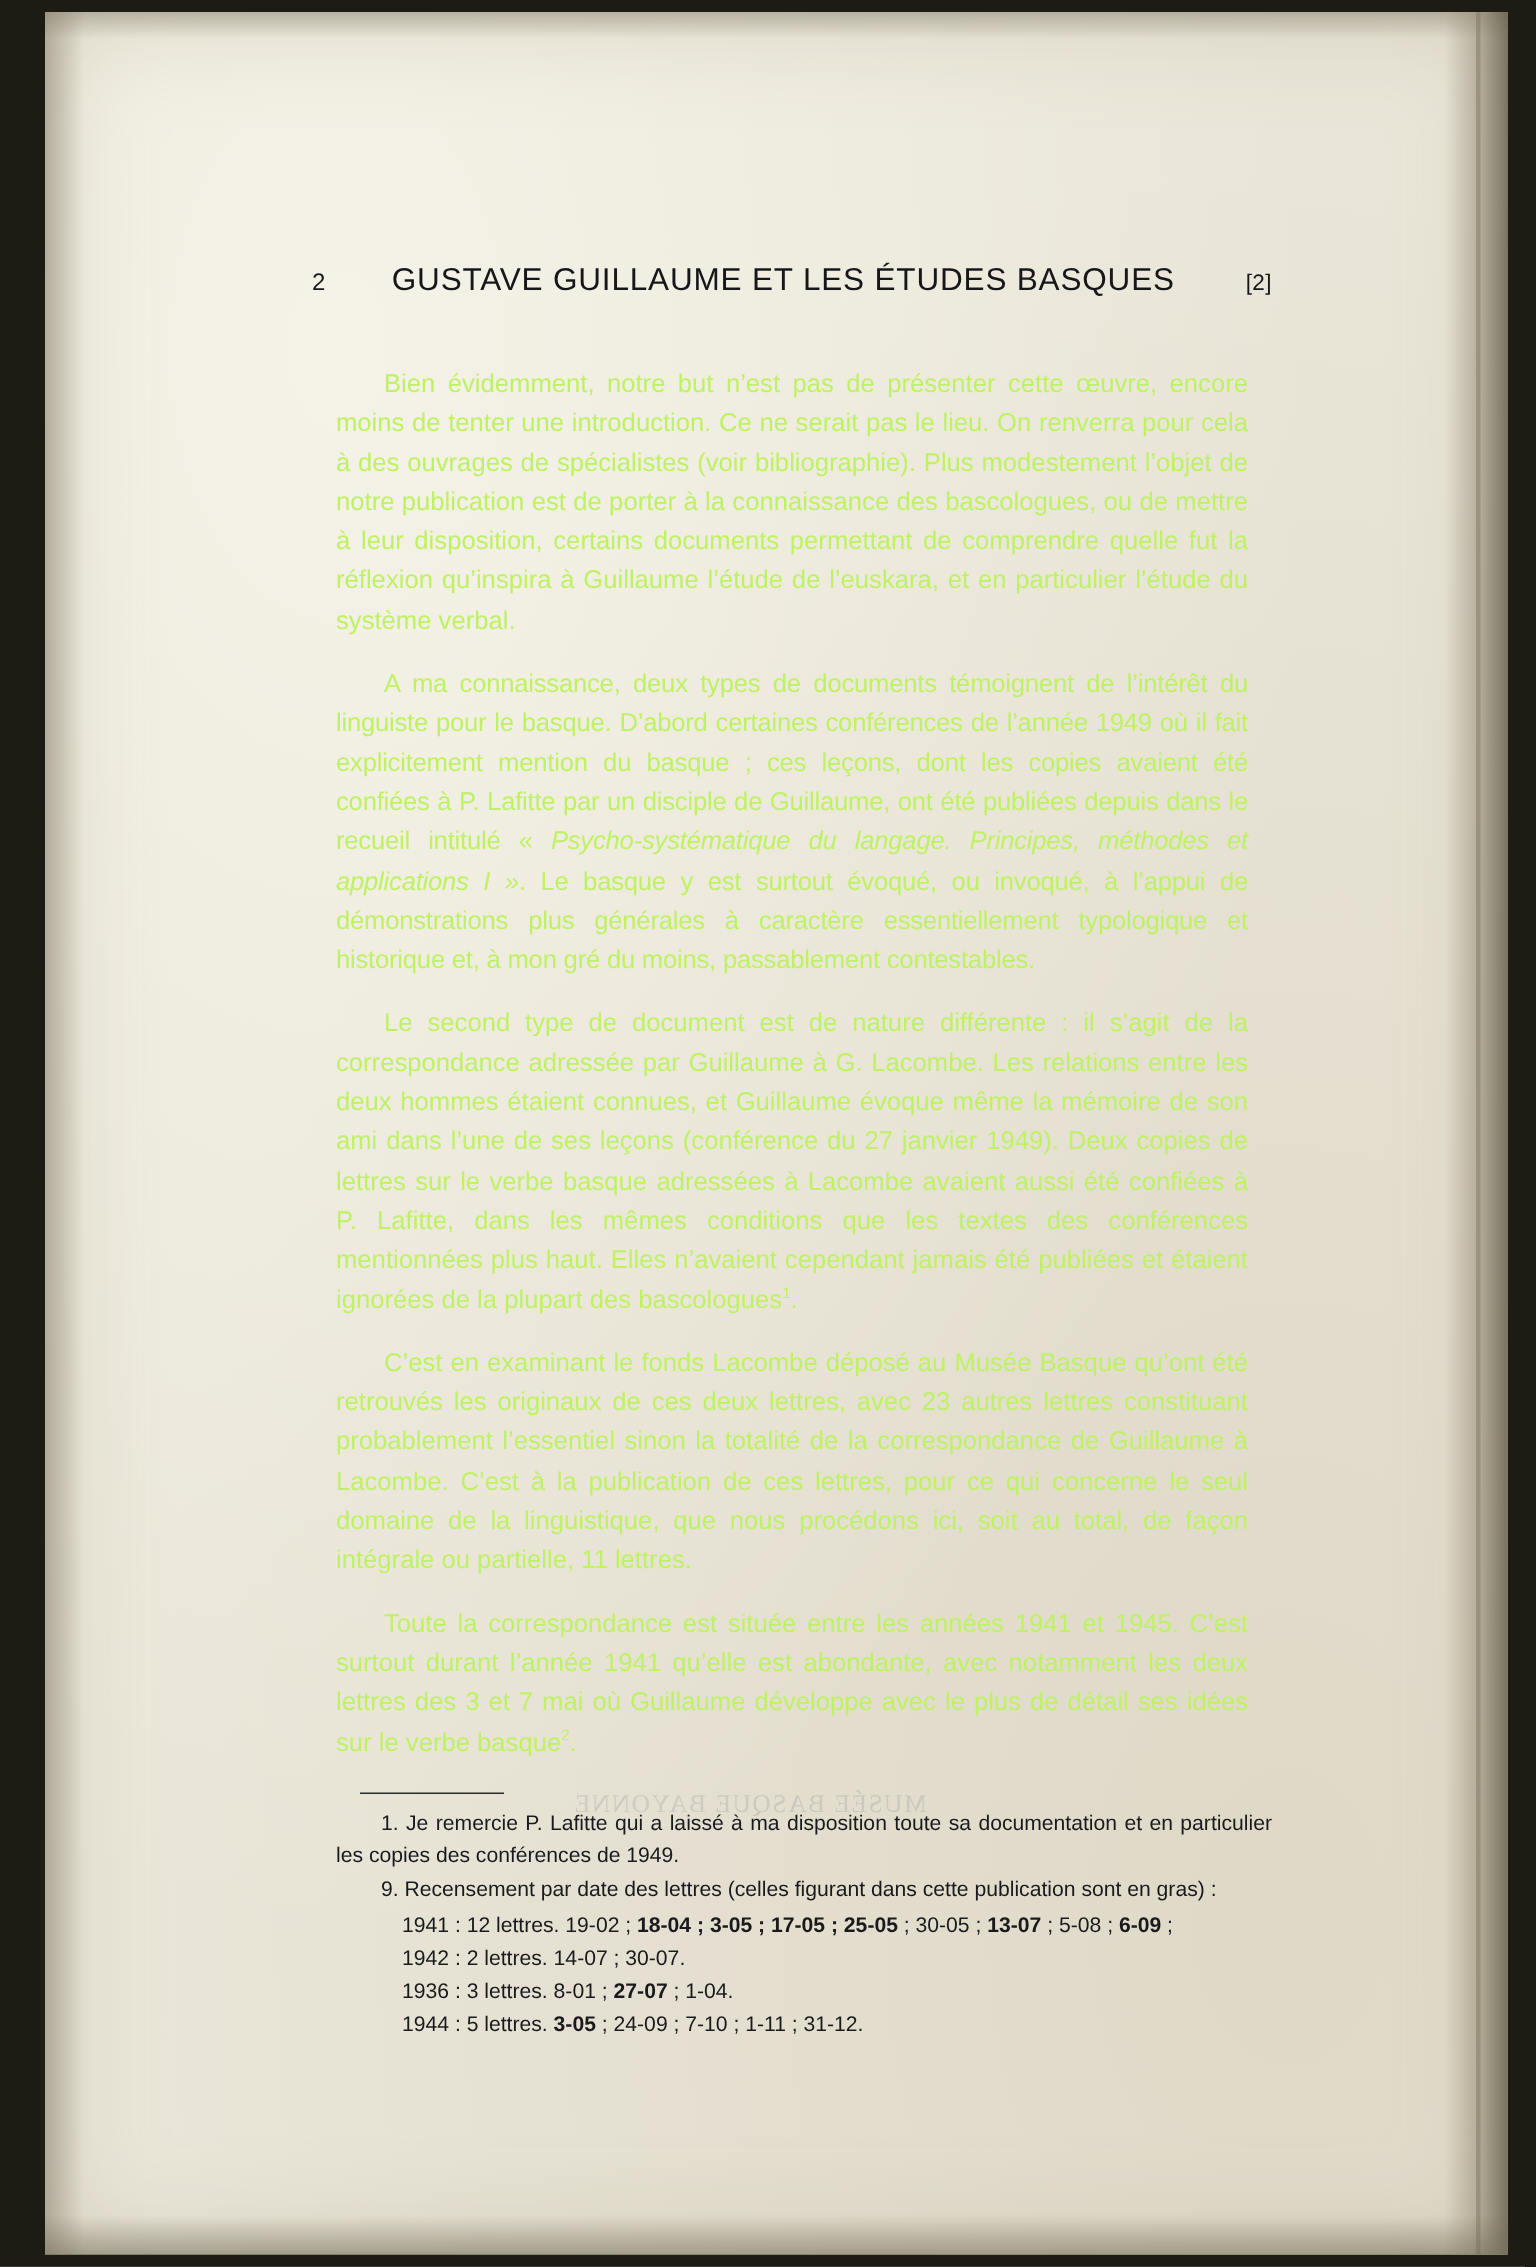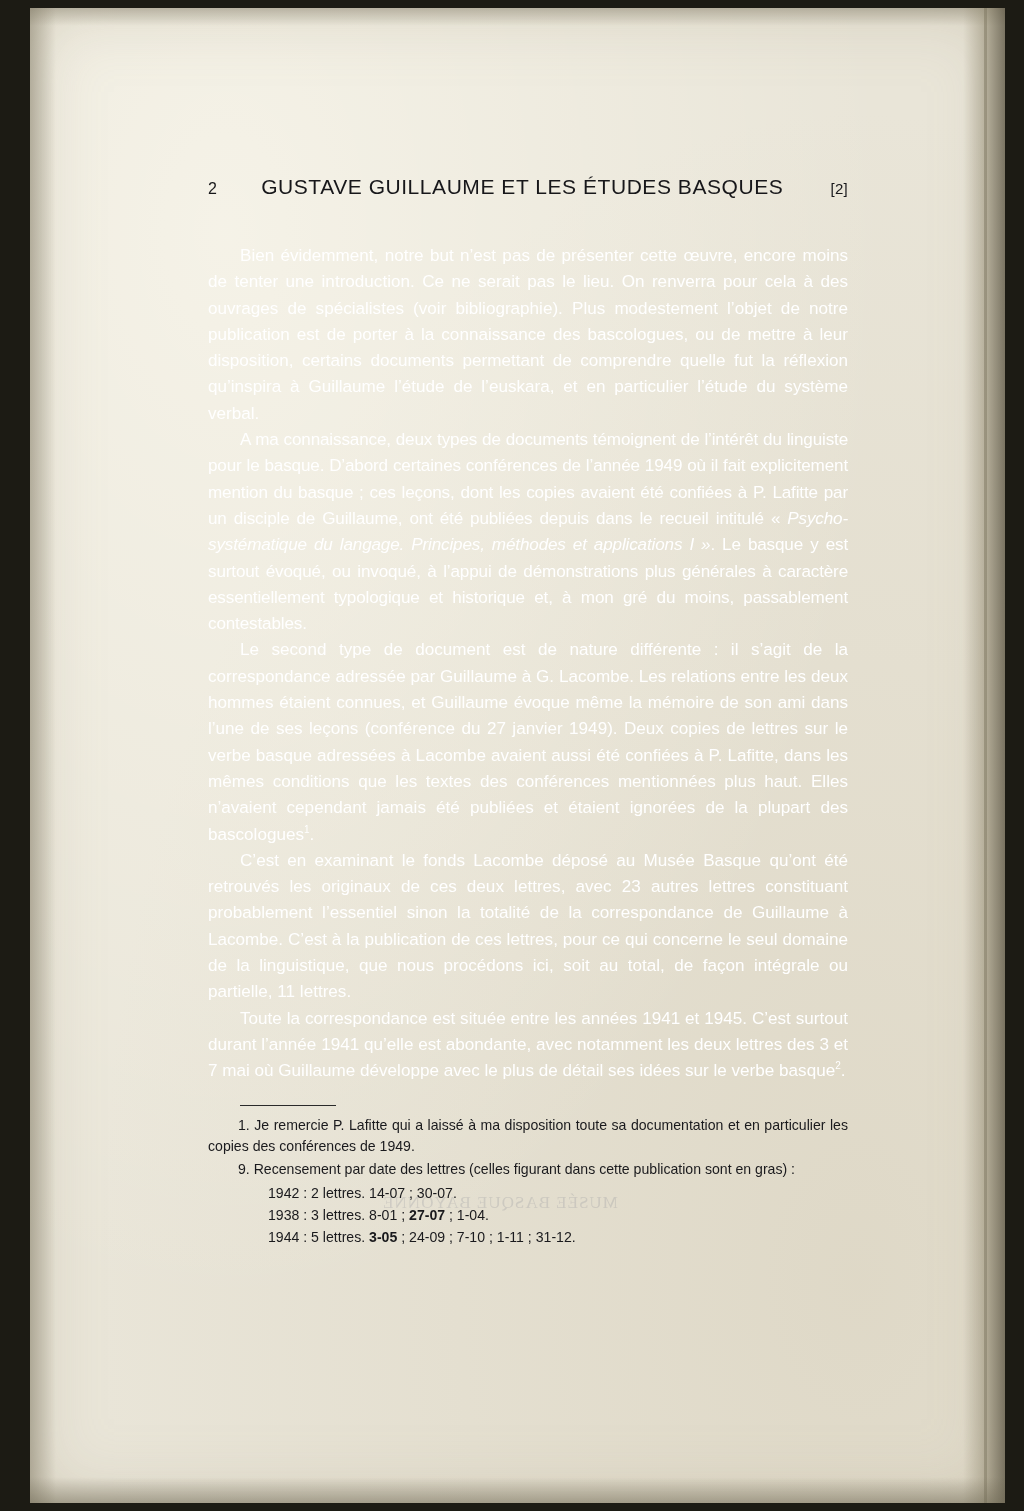--- a/index.html
+++ b/index.html
@@ -119,47 +119,47 @@
     letter-spacing: 0.55px;
     padding-right: 8px;
     font-size: 21px;
   }
   .header .folio-right {
     flex: 0 0 auto;
     font-size: 15px;
   }
 
   .body p {
-    margin: 0;
+    margin: 16px;
     text-align: justify;
     text-justify: inter-word;
     font-family: "Liberation Sans", sans-serif;
     font-size: 17.1px;
     line-height: 26.3px;
     text-indent: 32px;
-    color: #ffffff;
+    color: #bef264;
     -webkit-font-smoothing: antialiased;
   }
   .body p.tight { letter-spacing: -0.15px; }
   .body p em { font-style: italic; }
 
   hr.fn-rule {
     border: none;
     border-top: 1px solid #2a2a2a;
     width: 96px;
     margin: 20px 0 9px 32px;
   }
   .footnotes {
     font-family: "Liberation Sans", sans-serif;
     font-size: 14.1px;
     line-height: 21px;
     color: #1a1a1d;
   }
   .footnotes p {
-    margin: 0 0 2px 0;
+    margin: 0 0 2px 16px;
     text-align: justify;
     text-indent: 30px;
   }
   .fn-list {
     margin: 2px 0 0 60px;
   }
   .fn-list div {
     margin: 0;
     text-indent: 0;
     padding-left: 0;
@@ -208,20 +208,21 @@
 
       <p><span>Toute la correspondance est située entre les années 1941 et 1945. C’est surtout durant l’année 1941 qu’elle est abondante, avec notamment les deux lettres des 3 et 7 mai où Guillaume développe avec le plus de détail ses idées sur le verbe basque</span><sup>2</sup><span>.</span></p>
     </div>
 
     <hr class="fn-rule">
 
     <div class="footnotes">
       <p>1. Je remercie P. Lafitte qui a laissé à ma disposition toute sa documentation et en particulier les copies des conférences de 1949.</p>
       <p>9. Recensement par date des lettres (celles figurant dans cette publication sont en gras) :</p>
       <div class="fn-list">
+          <div><span>1941 : 12 lettres. </span><span>19-02 ; </span><b>18-04 ; 3-05 ; 17-05 ; 25-05</b><span> ; 30-05 ; </span><b>13-07</b><span> ; 5-08 ; </span><b>6-09</b><span> ;</span></div>
           <div><span>1942 : 2 lettres. </span><span>14-07 ; 30-07.</span></div>
-          <div><span>1938 : 3 lettres. </span><span>8-01 ; </span><b>27-07</b><span> ; 1-04.</span></div>
+          <div><span>1936 : 3 lettres. </span><span>8-01 ; </span><b>27-07</b><span> ; 1-04.</span></div>
           <div><span>1944 : 5 lettres. </span><b>3-05</b><span> ; 24-09 ; 7-10 ; 1-11 ; 31-12.</span></div>
         </div>
     </div>
 
   </div>
 </div>
 
 </body></html>

